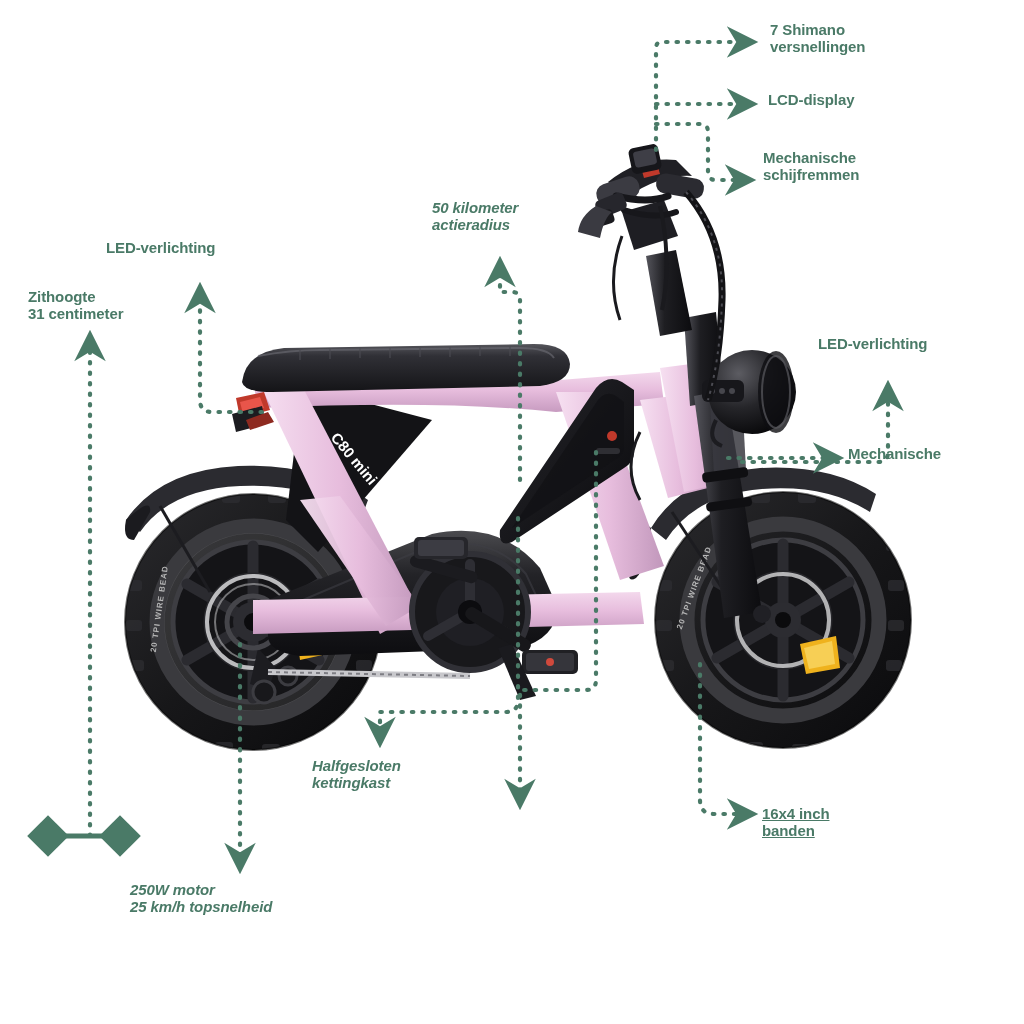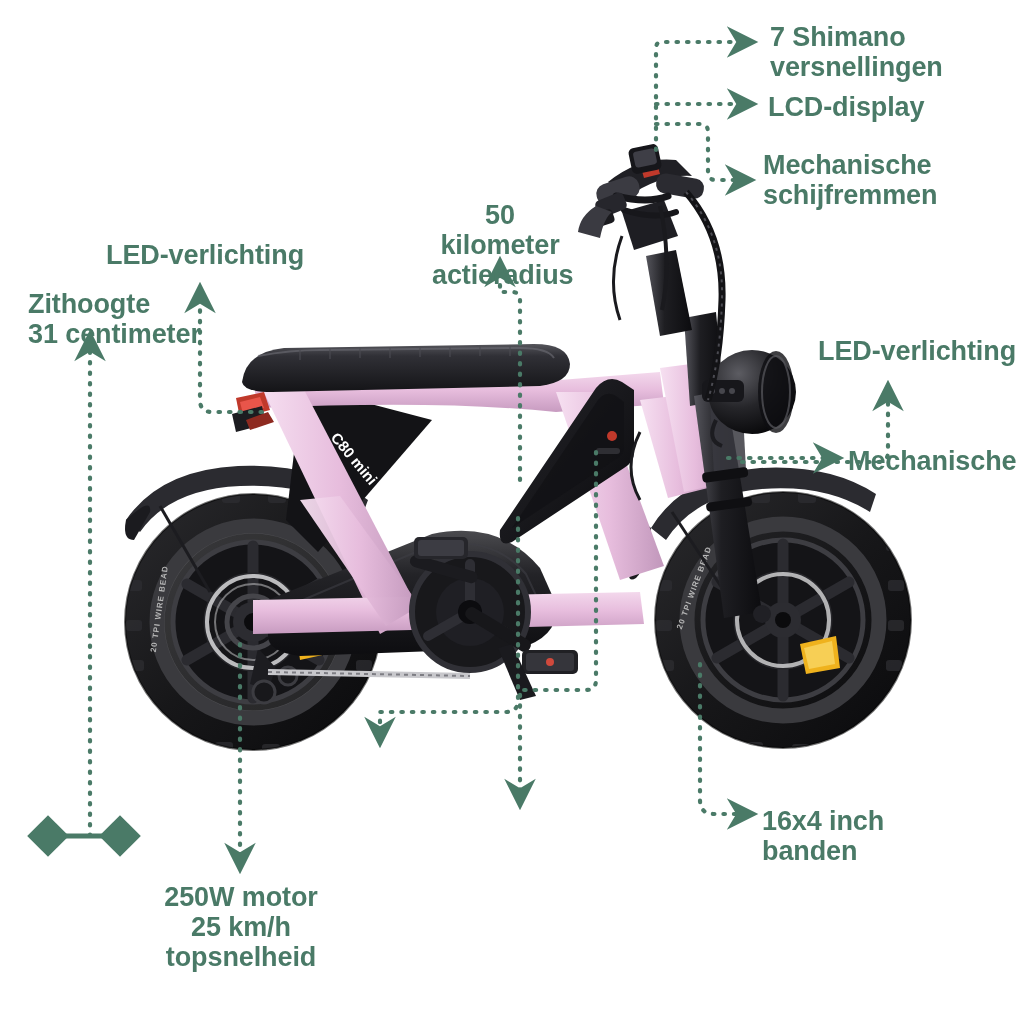--- a/index.html
+++ b/index.html
@@ -8,26 +8,26 @@
     background:#ffffff;
     font-family:"Liberation Sans", sans-serif;
     overflow:hidden;
     position:relative;
   }
   #stage{position:absolute;inset:0;width:1024px;height:1024px;}
   .label{
     position:absolute;
     color:#4a7a67;
     font-weight:bold;
-    font-size:27px;
+    font-size:15px;
     line-height:1.12;
     white-space:pre-line;
     letter-spacing:-0.1px;
   }
-  .label.c{text-align:center;}
+  .label.c{text-align:left;font-style:italic;}
   .label.l{text-align:left;}
   svg.art{position:absolute;left:0;top:0;}
   svg.anno{position:absolute;left:0;top:0;pointer-events:none;}
 </style>
 </head>
 <body>
 
 <div id="stage">
 
   <svg class="art" width="1024" height="1024" viewBox="0 0 1024 1024" aria-hidden="true">
@@ -399,21 +399,23 @@
 
   <div class="label l" style="left:106px;top:240px;">LED-verlichting</div>
 
   <div class="label l" style="left:28px;top:289px;">Zithoogte
 31 centimeter</div>
 
   <div class="label l" style="left:818px;top:336px;">LED-verlichting</div>
 
   <div class="label l" style="left:848px;top:446px;">Mechanische</div>
 
-
-
-  <div class="label l" style="left:762px;top:806px;">16x4 inch
+  <div class="label c" style="left:312px;top:758px;width:140px;">Halfgesloten
+kettingkast</div>
+
+
+  <div class="label l" style="left:762px;top:806px;text-decoration:underline;">16x4 inch
 banden</div>
 
   <div class="label c" style="left:130px;top:882px;width:222px;">250W motor
 25 km/h topsnelheid</div>
 
 </div>
 
 </body></html>

